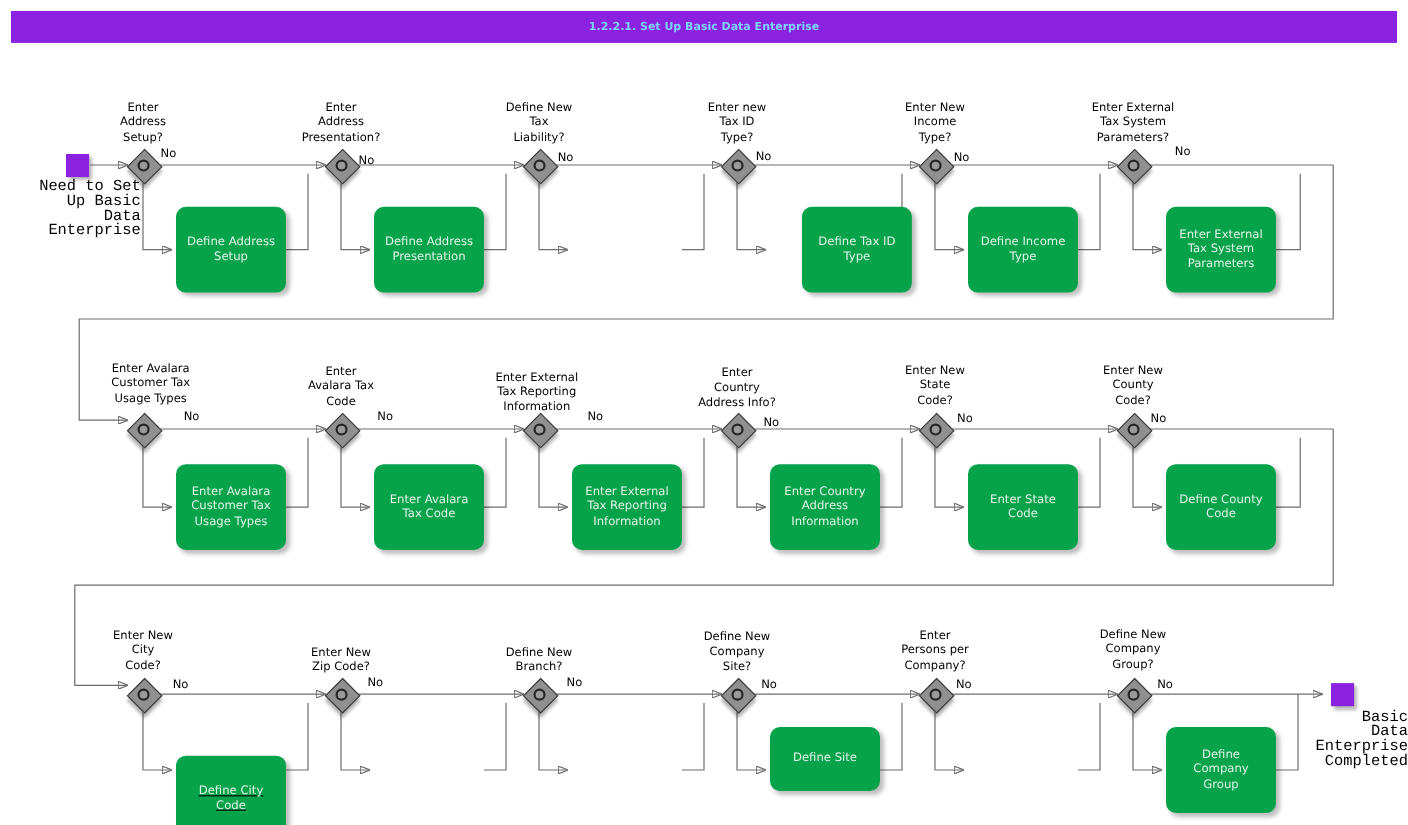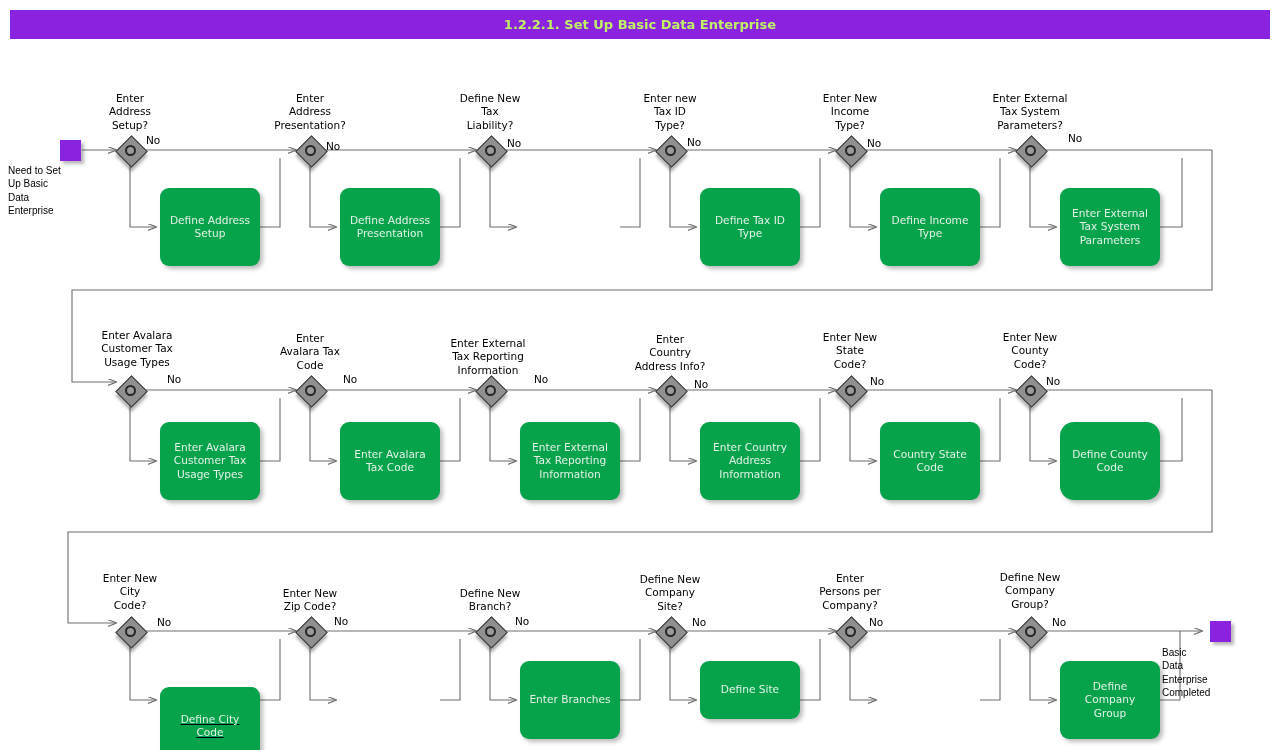--- a/index.html
+++ b/index.html
@@ -28,22 +28,22 @@
     left: 10px;
     top: 10px;
     width: 1260px;
     height: 29px;
     background: #8A22E0;
     display: flex;
     align-items: center;
     justify-content: center;
   }
   .title-bar .title-text {
-    color: #bef264;
-    font-size: 13px;
+    color: #7dd3fc;
+    font-size: 10px;
     font-weight: bold;
     font-family: "DejaVu Sans", sans-serif;
     letter-spacing: 0px;
   }
 
   
   #wires {
     position: absolute;
     left: 0;
     top: 0;
@@ -61,25 +61,25 @@
   .term {
     position: absolute;
     width: 21px;
     height: 21px;
     background: #8A22E0;
     box-shadow: 3px 3px 3px rgba(0,0,0,0.28);
   }
 
   .term-label {
     position: absolute;
-    text-align: left;
-    font-size: 10px;
+    text-align: right;
+    font-size: 14px;
     line-height: 13.4px;
     color: #000000;
-    font-family: Liberation Sans, sans-serif;
+    font-family: Liberation Mono, monospace;
     white-space: pre-line;
   }
 
   
   .gate {
     position: absolute;
     width: 30px;
     height: 30px;
   }
   .gate .dia {
@@ -264,21 +264,21 @@
   <div class="no-label" style="left:507px; top:137px;">No</div>
 
   <div class="gate-label" style="left:617px; top:92px; width:106px;">Enter new
 Tax ID
 Type?</div>
   <div class="gate" style="left:655px; top:135px;">
     <div class="dia"></div>
     <div class="ring"></div>
   </div>
   <div class="no-label" style="left:687px; top:136px;">No</div>
-  <div class="task" style="left:700px; top:188px; width:100px; height:78px;">
+  <div class="task" style="left:729px; top:188px; width:100px; height:78px;">
     <span class="task-text">Define Tax ID
 Type</span>
   </div>
 
   <div class="gate-label" style="left:797px; top:92px; width:106px;">Enter New
 Income
 Type?</div>
   <div class="gate" style="left:835px; top:135px;">
     <div class="dia"></div>
     <div class="ring"></div>
@@ -360,33 +360,33 @@
 
   <div class="gate-label" style="left:797px; top:331px; width:106px;">Enter New
 State
 Code?</div>
   <div class="gate" style="left:835px; top:375px;">
     <div class="dia"></div>
     <div class="ring"></div>
   </div>
   <div class="no-label" style="left:870px; top:375px;">No</div>
   <div class="task" style="left:880px; top:422px; width:100px; height:78px;">
-    <span class="task-text">Country State
+    <span class="task-text">Enter State
 Code</span>
   </div>
 
   <div class="gate-label" style="left:977px; top:331px; width:106px;">Enter New
 County
 Code?</div>
   <div class="gate" style="left:1015px; top:375px;">
     <div class="dia"></div>
     <div class="ring"></div>
   </div>
   <div class="no-label" style="left:1046px; top:375px;">No</div>
-  <div class="task" style="left:1060px; top:422px; width:100px; height:78px;border-radius:14px;">
+  <div class="task" style="left:1060px; top:422px; width:100px; height:78px;">
     <span class="task-text">Define County
 Code</span>
   </div>
 
   <div class="gate-label" style="left:77px; top:572px; width:106px;">Enter New
 City
 Code?</div>
   <div class="gate" style="left:115px; top:616px;">
     <div class="dia"></div>
     <div class="ring"></div>
@@ -405,23 +405,20 @@
   </div>
   <div class="no-label" style="left:334px; top:615px;">No</div>
 
   <div class="gate-label" style="left:437px; top:587px; width:106px;">Define New
 Branch?</div>
   <div class="gate" style="left:475px; top:616px;">
     <div class="dia"></div>
     <div class="ring"></div>
   </div>
   <div class="no-label" style="left:515px; top:615px;">No</div>
-  <div class="task" style="left:520px; top:661px; width:100px; height:78px;">
-    <span class="task-text">Enter Branches</span>
-  </div>
 
   <div class="gate-label" style="left:617px; top:573px; width:106px;">Define New
 Company
 Site?</div>
   <div class="gate" style="left:655px; top:616px;">
     <div class="dia"></div>
     <div class="ring"></div>
   </div>
   <div class="no-label" style="left:692px; top:616px;">No</div>
   <div class="task" style="left:700px; top:661px; width:100px; height:58px;">

